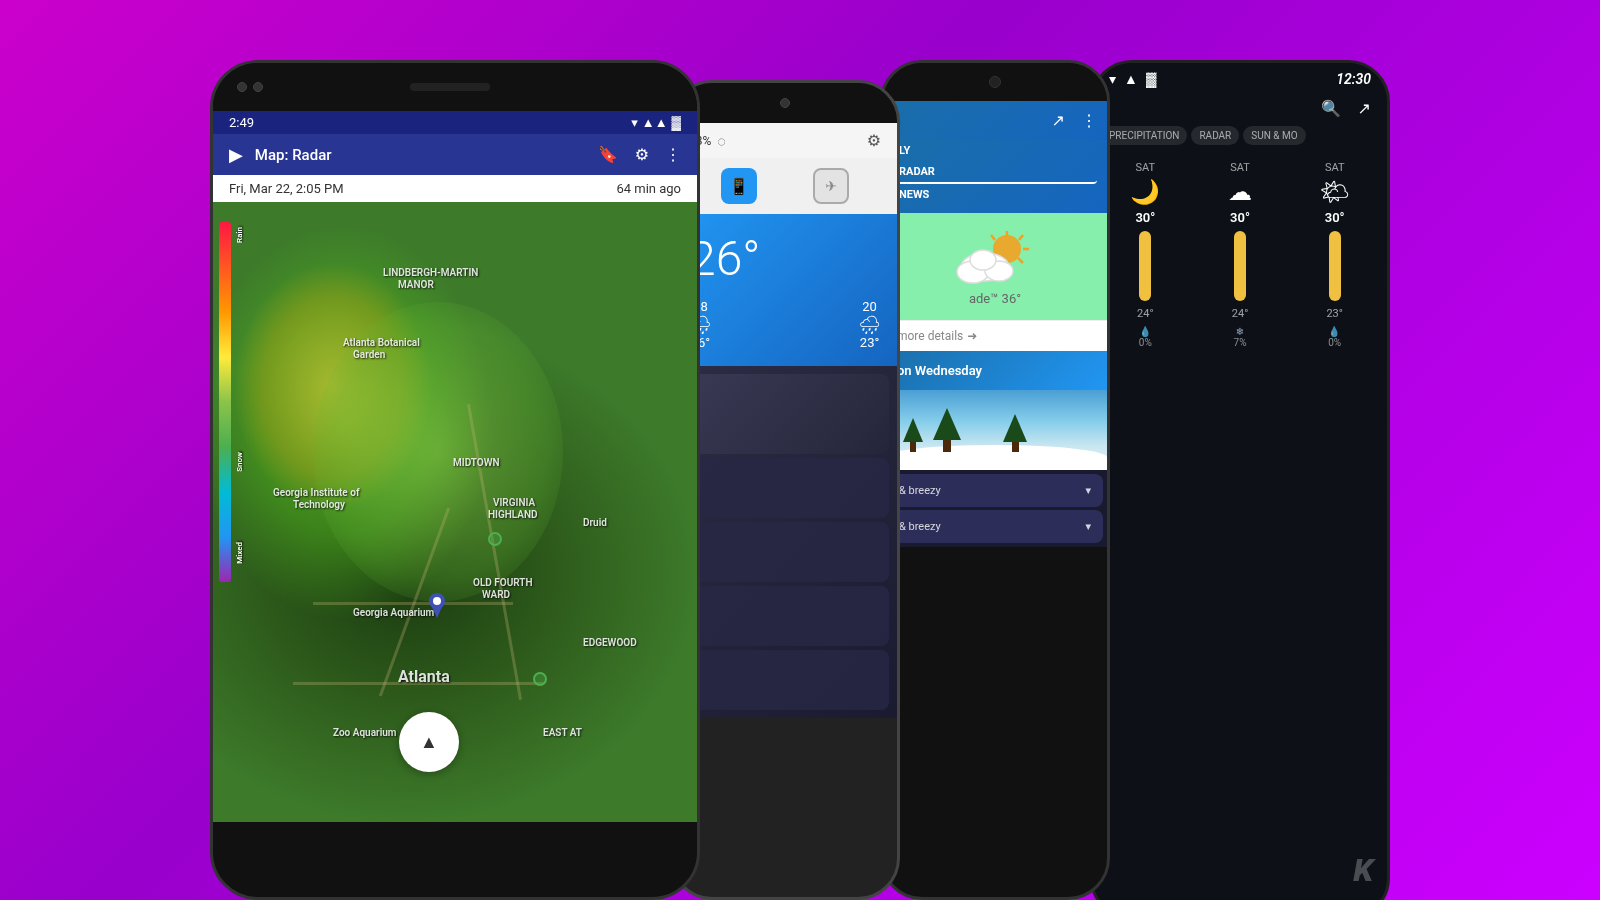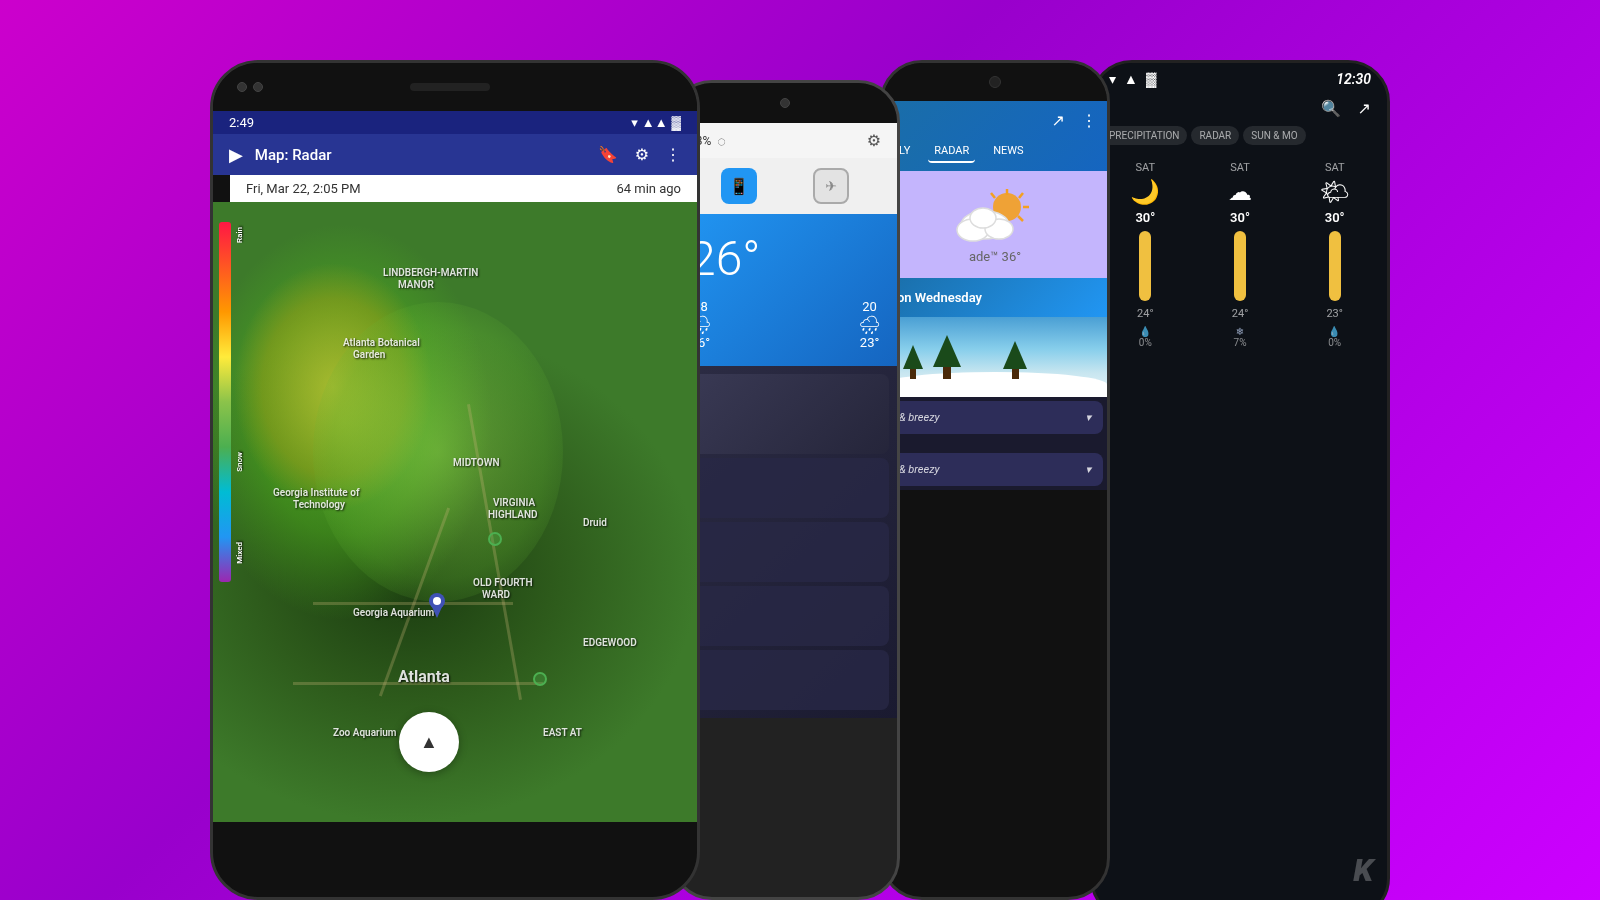--- a/index.html
+++ b/index.html
@@ -78,21 +78,20 @@
       gap: 16px;
     }
 
     .phone1-date-bar {
       background: white;
       color: #333;
       font-size: 13px;
       padding: 6px 16px;
       display: flex;
       justify-content: space-between;
-      margin-left: 17px;
     }
 
     .phone1-map {
       width: 100%;
       height: 620px;
       background: #2d5a1b;
       position: relative;
       overflow: hidden;
     }
 
@@ -251,24 +250,24 @@
       display: flex;
       justify-content: flex-end;
       gap: 16px;
       color: white;
     }
 
     .phone3-tabs {
       background: linear-gradient(135deg, #1a6ea8, #1565c0);
       display: flex;
       padding: 0 10px 8px;
-      gap: 12px;
       color: white;
       font-size: 12px;
-      font-weight: 400;
+      font-weight: 700;
+      flex-direction: column;
     }
 
     .phone3-tab {
       padding: 4px 6px;
       border-radius: 4px;
     }
     .phone3-tab.active {
       border-bottom: 2px solid white;
     }
 
@@ -524,21 +523,21 @@
     <div class="phone3-header">
       <span style="font-size:16px;">↗</span>
       <span style="font-size:16px;">⋮</span>
     </div>
     <div class="phone3-tabs">
       <span class="phone3-tab" style="font-size:11px;">LY</span>
       <span class="phone3-tab active" style="font-size:11px;">RADAR</span>
       <span class="phone3-tab" style="font-size:11px;">NEWS</span>
     </div>
 
-    <div style="background:#c4b5fd;padding:14px;display:flex;flex-direction:column;align-items:center;">
+    <div style="background:#86efac;padding:14px;display:flex;flex-direction:column;align-items:center;">
 
       <div style="width:80px;height:60px;position:relative;">
         <svg width="80" height="60" viewBox="0 0 80 60">
 
           <circle cx="52" cy="22" r="14" fill="#f4a020" opacity="0.9"></circle>
 
           <line x1="52" y1="4" x2="52" y2="10" stroke="#f4a020" stroke-width="2.5"></line>
           <line x1="68" y1="8" x2="64" y2="13" stroke="#f4a020" stroke-width="2.5"></line>
           <line x1="74" y1="22" x2="68" y2="22" stroke="#f4a020" stroke-width="2.5"></line>
           <line x1="68" y1="36" x2="63" y2="31" stroke="#f4a020" stroke-width="2.5"></line>
@@ -549,20 +548,24 @@
           <ellipse cx="44" cy="44" rx="14" ry="10" fill="white" stroke="#ddd" stroke-width="1.5"></ellipse>
 
           <ellipse cx="28" cy="33" rx="13" ry="10" fill="white" stroke="#ddd" stroke-width="1.5"></ellipse>
         </svg>
       </div>
       <div style="color:#666;font-size:13px;margin-top:4px;">
         <span>ade™ 36°</span>
       </div>
     </div>
 
+    <div style="background:white;padding:8px 14px;color:#888;font-size:12px;display:flex;align-items:center;gap:4px;border-top:1px solid #eee;">
+      <span>more details</span>
+      <span>➜</span>
+    </div>
 
     <div style="background:linear-gradient(135deg,#1a6ea8,#2196f3);padding:12px 14px;color:white;font-size:13px;font-weight:600;">
       <span>on Wednesday</span>
     </div>
 
     <div class="snow-scene">
       <div class="snow-ground"></div>
 
       <div style="position:absolute;bottom:18px;left:20px;">
         <div style="width:0;height:0;border-left:10px solid transparent;border-right:10px solid transparent;border-bottom:24px solid #1a4a1a;"></div>
@@ -571,21 +574,21 @@
       <div style="position:absolute;bottom:18px;left:50px;">
         <div style="width:0;height:0;border-left:14px solid transparent;border-right:14px solid transparent;border-bottom:32px solid #1a4a1a;"></div>
         <div style="width:8px;height:12px;background:#4a2a0a;margin:0 auto;"></div>
       </div>
       <div style="position:absolute;bottom:18px;left:120px;">
         <div style="width:0;height:0;border-left:12px solid transparent;border-right:12px solid transparent;border-bottom:28px solid #1a4a1a;"></div>
         <div style="width:7px;height:10px;background:#4a2a0a;margin:0 auto;"></div>
       </div>
     </div>
 
-    <div style="background:#1a1a2e;display:flex;flex-direction:column;gap:19px;padding:4px;font-style:italic;">
+    <div style="background:#1a1a2e;display:flex;flex-direction:column;gap:3px;padding:4px;">
       <div style="background:rgba(50,50,100,0.8);border-radius:8px;padding:10px 12px;color:rgba(255,255,255,0.8);font-size:11px;display:flex;justify-content:space-between;">
         <span>&amp; breezy</span>
         <span>▾</span>
       </div>
       <div style="background:rgba(50,50,100,0.8);border-radius:8px;padding:10px 12px;color:rgba(255,255,255,0.8);font-size:11px;display:flex;justify-content:space-between;">
         <span>&amp; breezy</span>
         <span>▾</span>
       </div>
     </div>
   </div>

